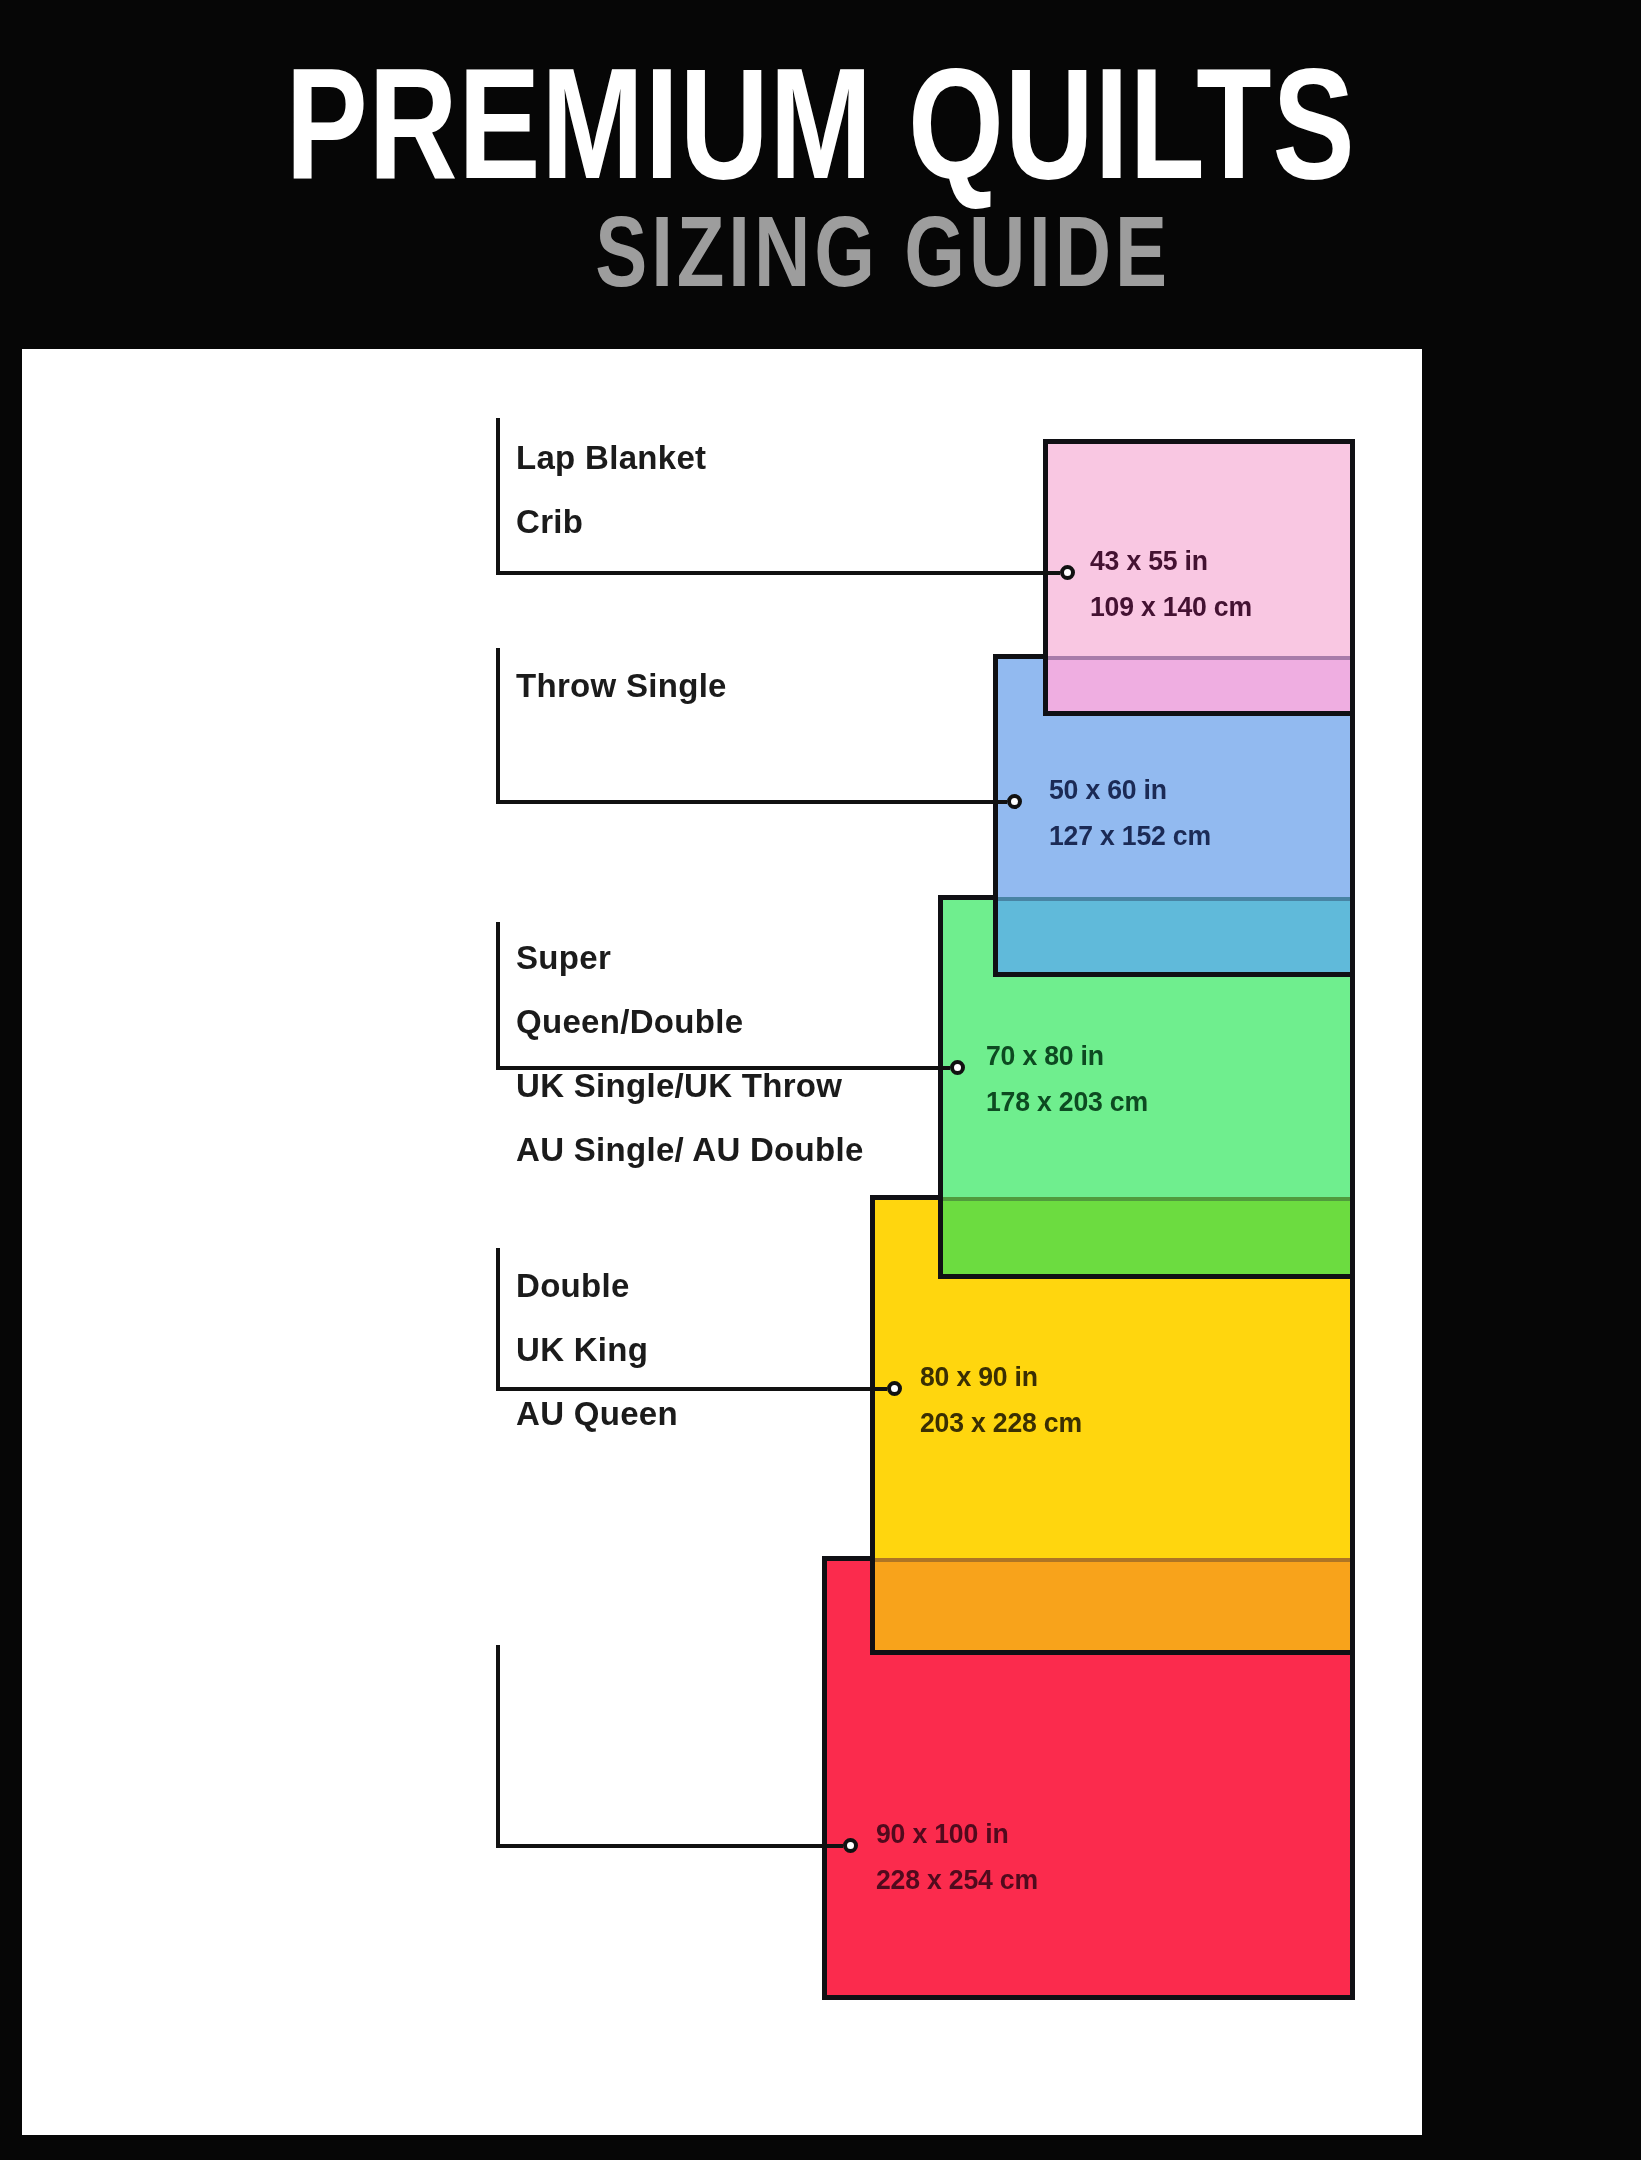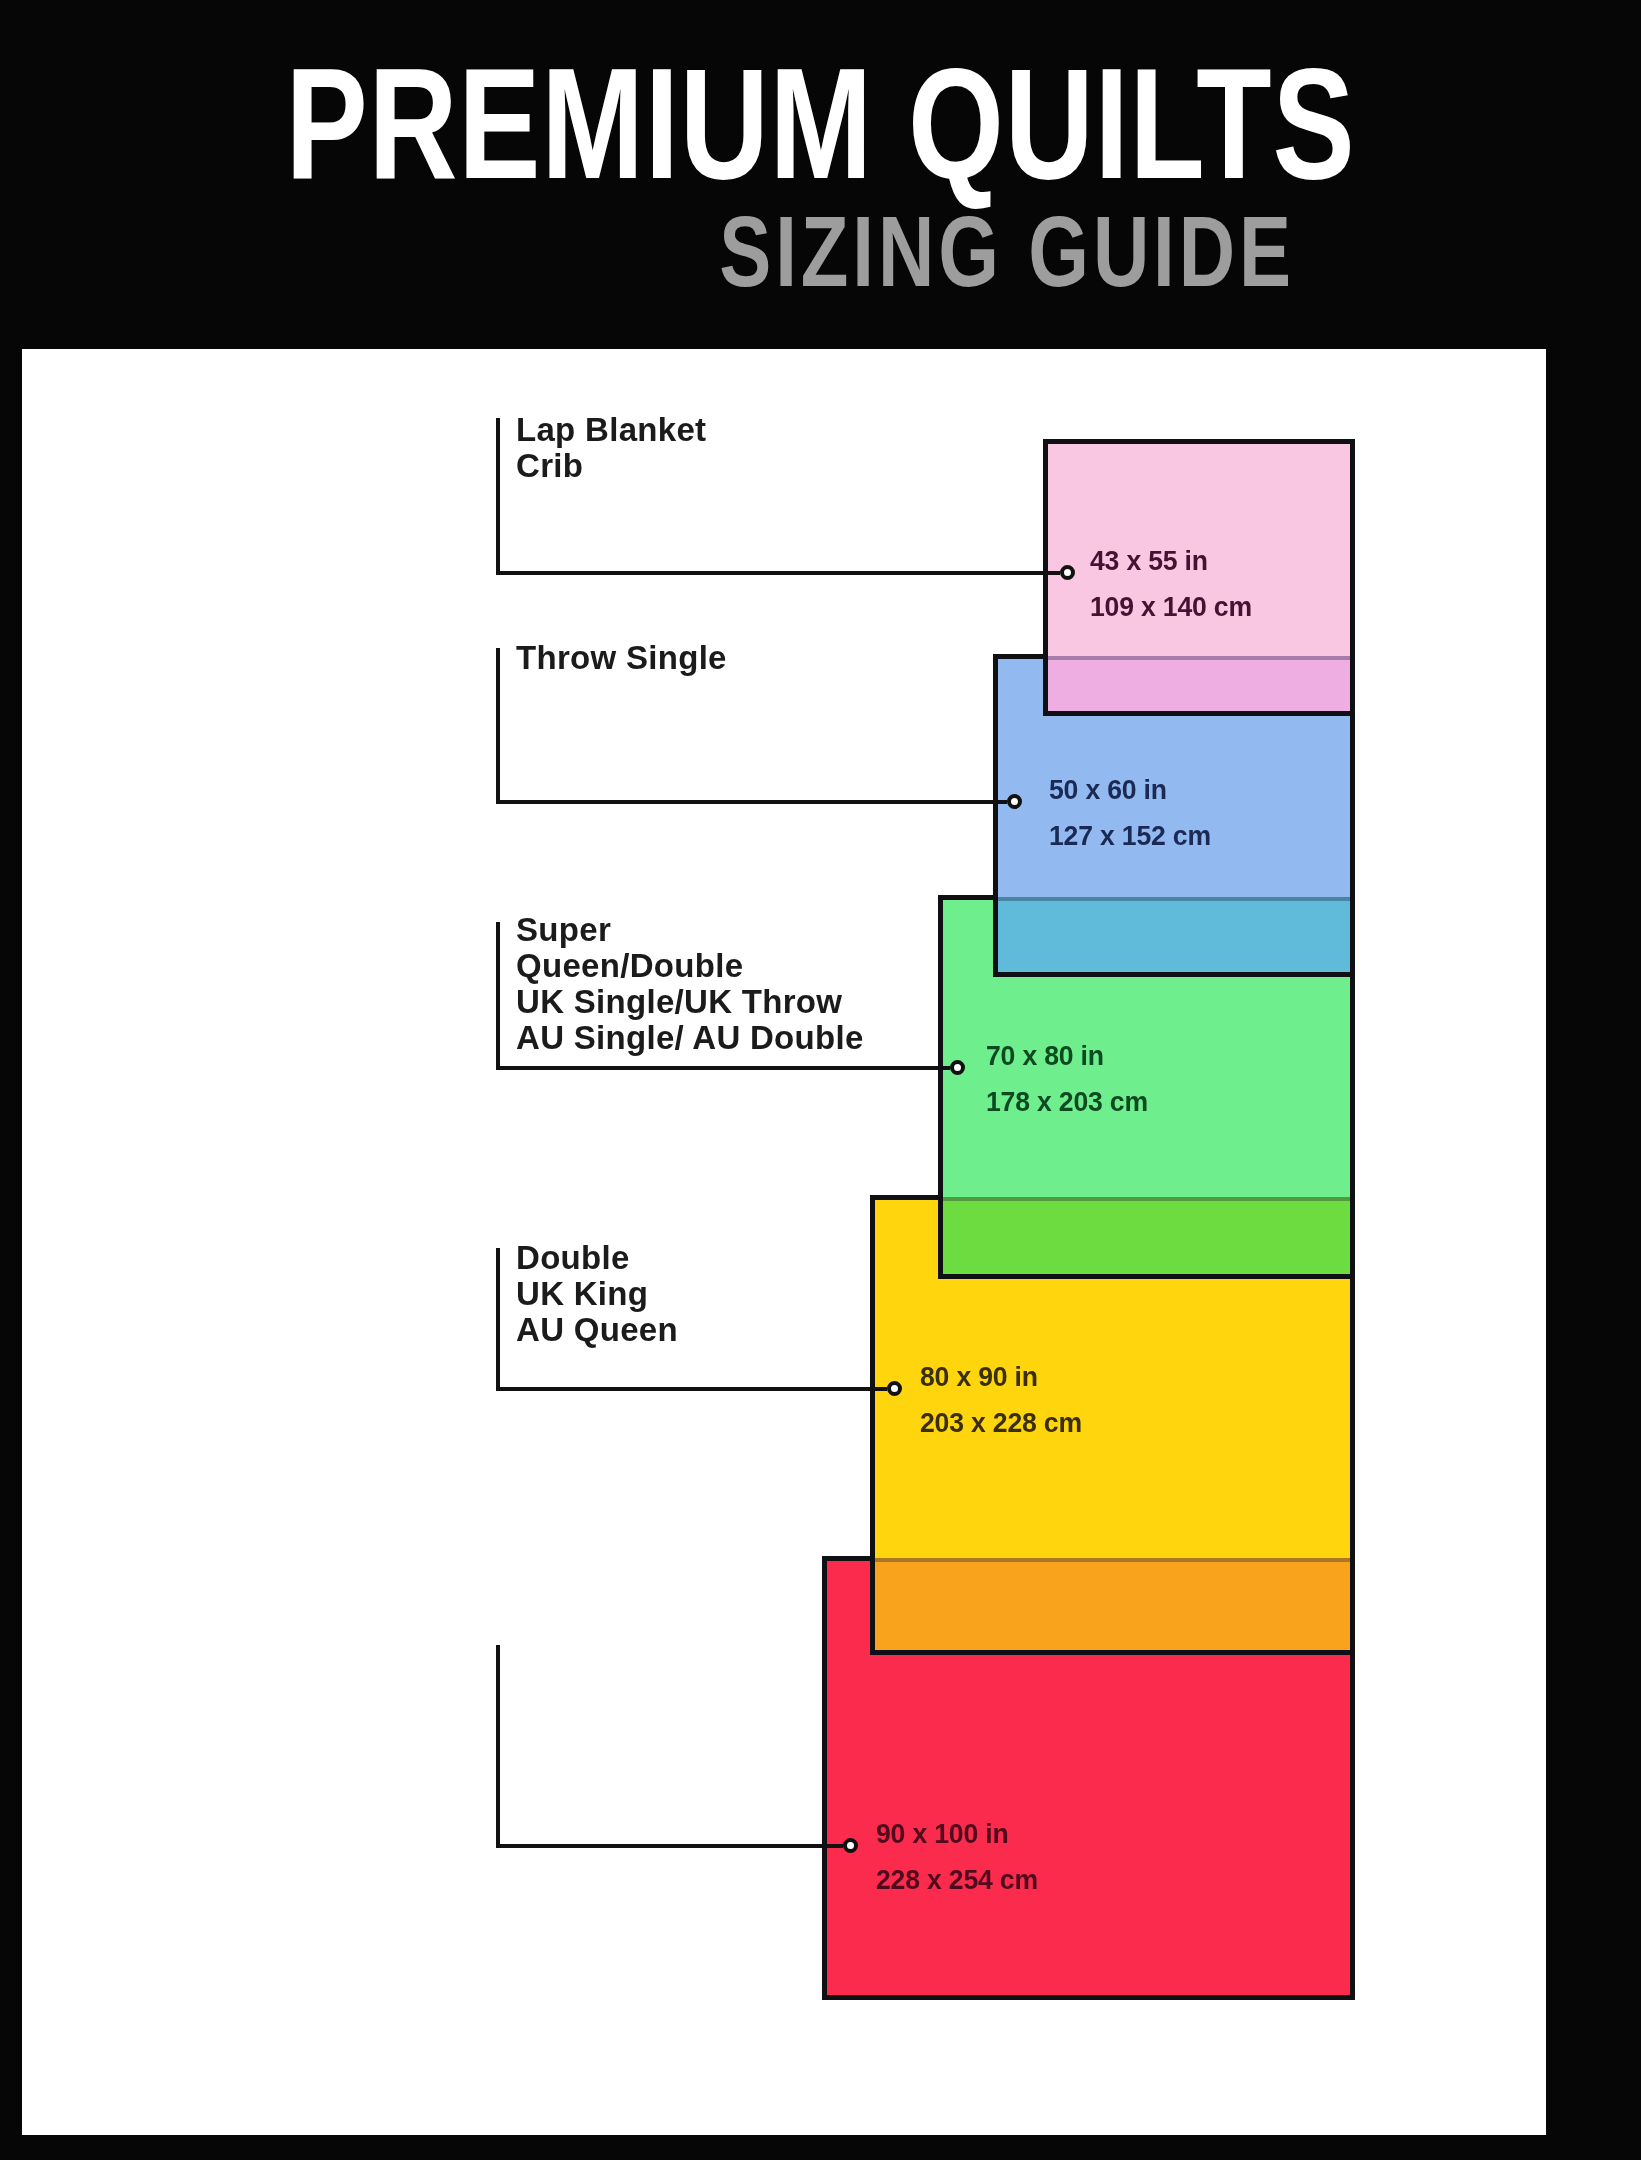--- a/index.html
+++ b/index.html
@@ -1,36 +1,36 @@
 <!DOCTYPE html>
 <html><head>
 <meta charset="utf-8">
 <style>
   html,body{margin:0;padding:0;background:#060606;}
-  #canvas{position:relative;width:1546px;height:2160px;background:#060606;overflow:hidden;
+  #canvas{position:relative;width:1422px;height:2160px;background:#060606;overflow:hidden;
           font-family:"Liberation Sans", sans-serif;}
   #content{position:absolute;left:22px;top:349px;width:1597px;height:1786px;background:#ffffff;}
   
   .title{position:absolute;top:28px;left:0;width:1641px;text-align:center;
          font-weight:700;font-size:158px;line-height:190px;letter-spacing:1px;
          transform:scaleX(.78);transform-origin:50% 50%;white-space:nowrap;}
   .subtitle{position:absolute;top:196px;right:251px;
             font-weight:700;font-size:100px;line-height:110px;letter-spacing:5px;
             transform:scaleX(.78);transform-origin:100% 50%;white-space:nowrap;}
   
   .rect{position:absolute;border:5px solid #101014;box-sizing:border-box;}
   .overlap{position:absolute;border-top:4px solid rgba(25,25,55,.33);box-sizing:border-box;z-index:16;}
   
   .vline{position:absolute;width:4px;background:#111;z-index:20;}
   .hline{position:absolute;height:4px;background:#111;z-index:20;}
   .circle{position:absolute;width:15px;height:15px;border:4px solid #111;border-radius:50%;
           background:#fff;box-sizing:border-box;z-index:21;}
   
   .label-block{position:absolute;z-index:22;color:#1b1b1b;}
-  .label-line{font-weight:700;font-size:33px;line-height:36px;letter-spacing:.3px;white-space:nowrap;}
+  .label-line{font-weight:700;font-size:33px;line-height:36px;letter-spacing:.3px;white-space:nowrap;margin-top:28px;}
   .dim-block{position:absolute;z-index:22;transform:scaleX(.95);transform-origin:left top;}
   .dim-line{font-weight:700;font-size:28px;line-height:46px;letter-spacing:-.2px;white-space:nowrap;}
 </style>
 </head>
 <body>
 
 <div id="canvas">
   <div id="content"></div>
 
   <div class="title" style="color: rgb(255, 255, 255);">PREMIUM QUILTS</div>

